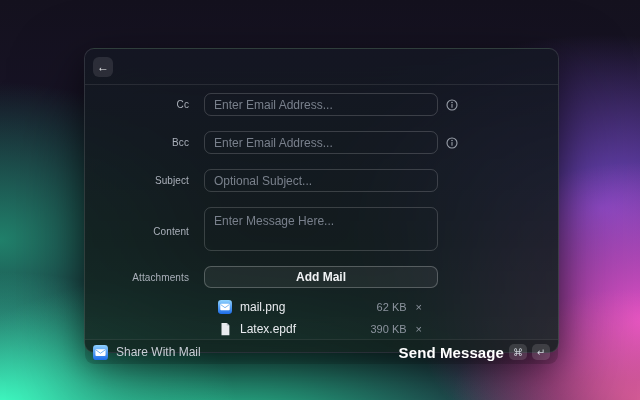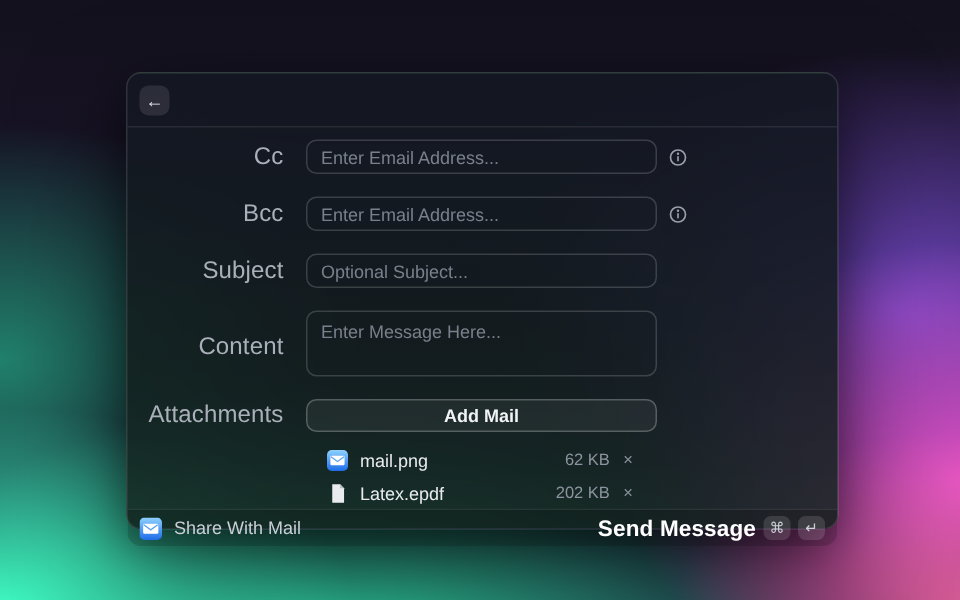--- a/index.html
+++ b/index.html
@@ -32,21 +32,21 @@
   .back-btn{
     width:20px;height:20px;border-radius:6px;background:rgba(255,255,255,0.10);
     display:flex;align-items:center;justify-content:center;
     color:#e9ebee;font-size:12px;line-height:1;cursor:default;
   }
   .form{flex:1 1 auto;padding-top:8px;}
   .row{display:flex;align-items:center;margin-bottom:15px;}
   .row.top{align-items:center;}
   .row-label{
     width:104px;flex:0 0 104px;text-align:right;margin-right:15px;
-    font-size:16px;color:#aab0ba;letter-spacing:0.1px;
+    font-size:10px;color:#aab0ba;letter-spacing:0.1px;
   }
   .row.top .row-label{padding-top:5px;}
   .ctl{
     width:234px;flex:0 0 234px;box-sizing:border-box;
     background:transparent;border:1px solid rgba(255,255,255,0.17);
     border-radius:7px;color:#eceef1;font-size:12px;
     font-family:"Liberation Sans","DejaVu Sans",sans-serif;
     padding:0 9px;height:23px;outline:none;
   }
   textarea.ctl{height:44px;resize:none;padding:5px 9px;line-height:1.35;}
@@ -165,21 +165,21 @@
 
       <div class="attach-row">
         <span class="attach-icon">
           <svg width="14" height="14" viewBox="0 0 16 16">
             <path d="M4 1 h6 l3 3 v11 h-9 z" fill="#e9ebef"></path>
             <path d="M10 1 l3 3 h-3 z" fill="#b6bcc5"></path>
           </svg>
         </span>
         <span class="attach-name">Latex.epdf</span>
         <span class="attach-spacer"></span>
-        <span class="attach-size">202 KB</span>
+        <span class="attach-size">390 KB</span>
         <span class="attach-remove">×</span>
       </div>
 
     </div>
   </div>
 
   <div class="win-footer">
     <span class="footer-app-icon">
       <svg width="15" height="15" viewBox="0 0 16 16">
         <rect width="16" height="16" rx="3.6" fill="url(#mailgrad)"></rect>

